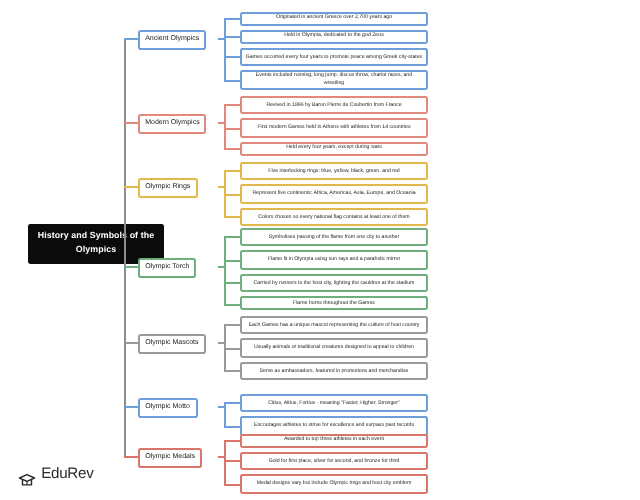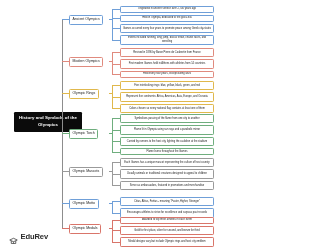--- a/index.html
+++ b/index.html
@@ -71,21 +71,21 @@
     align-items:center;
     gap:2.6px;
   }
   .logo-mark{
     width:9px;height:9px;
     position:relative;
     flex:0 0 auto;
   }
   .logo-text{
     font-size:7.6px;
-    font-weight:bold;
+    font-weight:normal;
     color:#2b2b2b;
     letter-spacing:-.15px;
     line-height:1;
   }
 </style>
 </head>
 <body>
 
 <div id="canvas">
 

